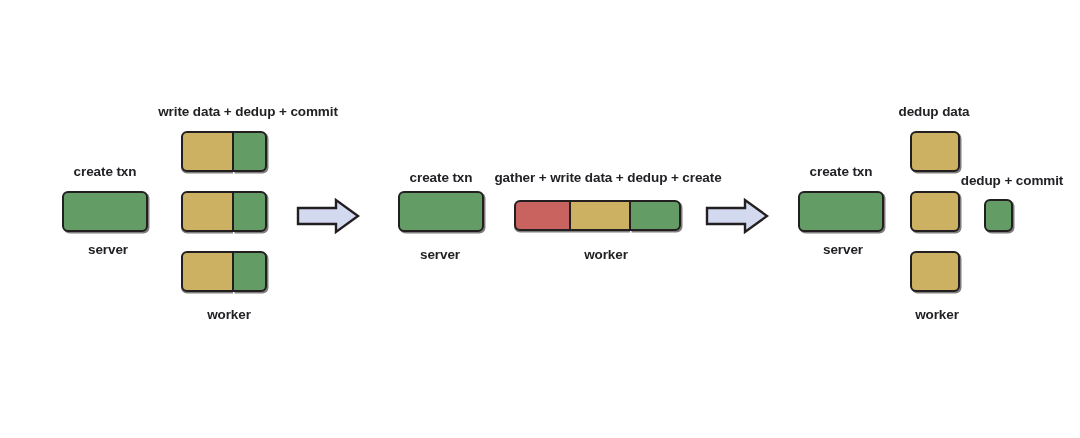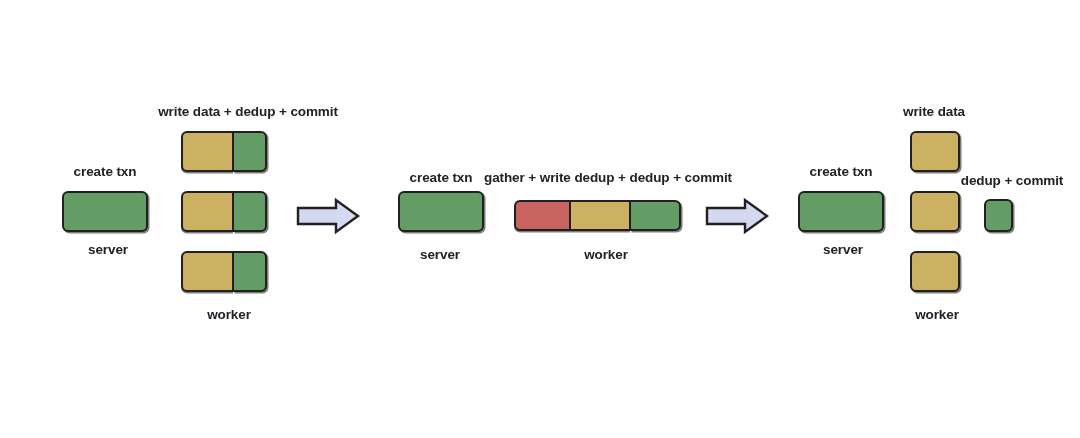--- a/index.html
+++ b/index.html
@@ -90,38 +90,38 @@
   </div>
 
   <div>
 
     <div class="label center" style="left:441px; top:171px;">create txn</div>
 
     <div class="box" style="left:398px; top:191px; width:86px; height:41px; background:#639c64;"></div>
 
     <div class="label center" style="left:440px; top:248px;">server</div>
 
-    <div class="label center" style="left:608px; top:171px;">gather + write dedup + dedup + commit</div>
+    <div class="label center" style="left:608px; top:171px;">gather + write data + dedup + create</div>
 
     <div class="box seg-left" style="left:514px; top:200px; width:56px; height:31px; background:#c8635f;"></div>
     <div class="box seg-mid" style="left:570px; top:200px; width:60px; height:31px; background:#ccb162;"></div>
     <div class="box seg-right" style="left:630px; top:200px; width:51px; height:31px; background:#639c64;"></div>
 
     <div class="label center" style="left:606px; top:248px;">worker</div>
   </div>
 
   <div class="arrow" style="left:705px; top:196px;">
     <svg width="66" height="40" viewBox="0 0 66 40">
       <path d="M2 12 L40 12 L40 4 L62 20 L40 36 L40 28 L2 28 Z" fill="#d3d9ef" stroke="#231f20" stroke-width="2.4" stroke-linejoin="miter"></path>
     </svg>
   </div>
 
   <div>
 
-    <div class="label center" style="left:934px; top:105px;">write data</div>
+    <div class="label center" style="left:934px; top:105px;">dedup data</div>
 
     <div class="label center" style="left:841px; top:165px;">create txn</div>
 
     <div class="box" style="left:798px; top:191px; width:86px; height:41px; background:#639c64;"></div>
 
     <div class="label center" style="left:843px; top:243px;">server</div>
 
     <div class="box" style="left:910px; top:131px; width:50px; height:41px; background:#ccb162;"></div>
 
     <div class="box" style="left:910px; top:191px; width:50px; height:41px; background:#ccb162;"></div>

